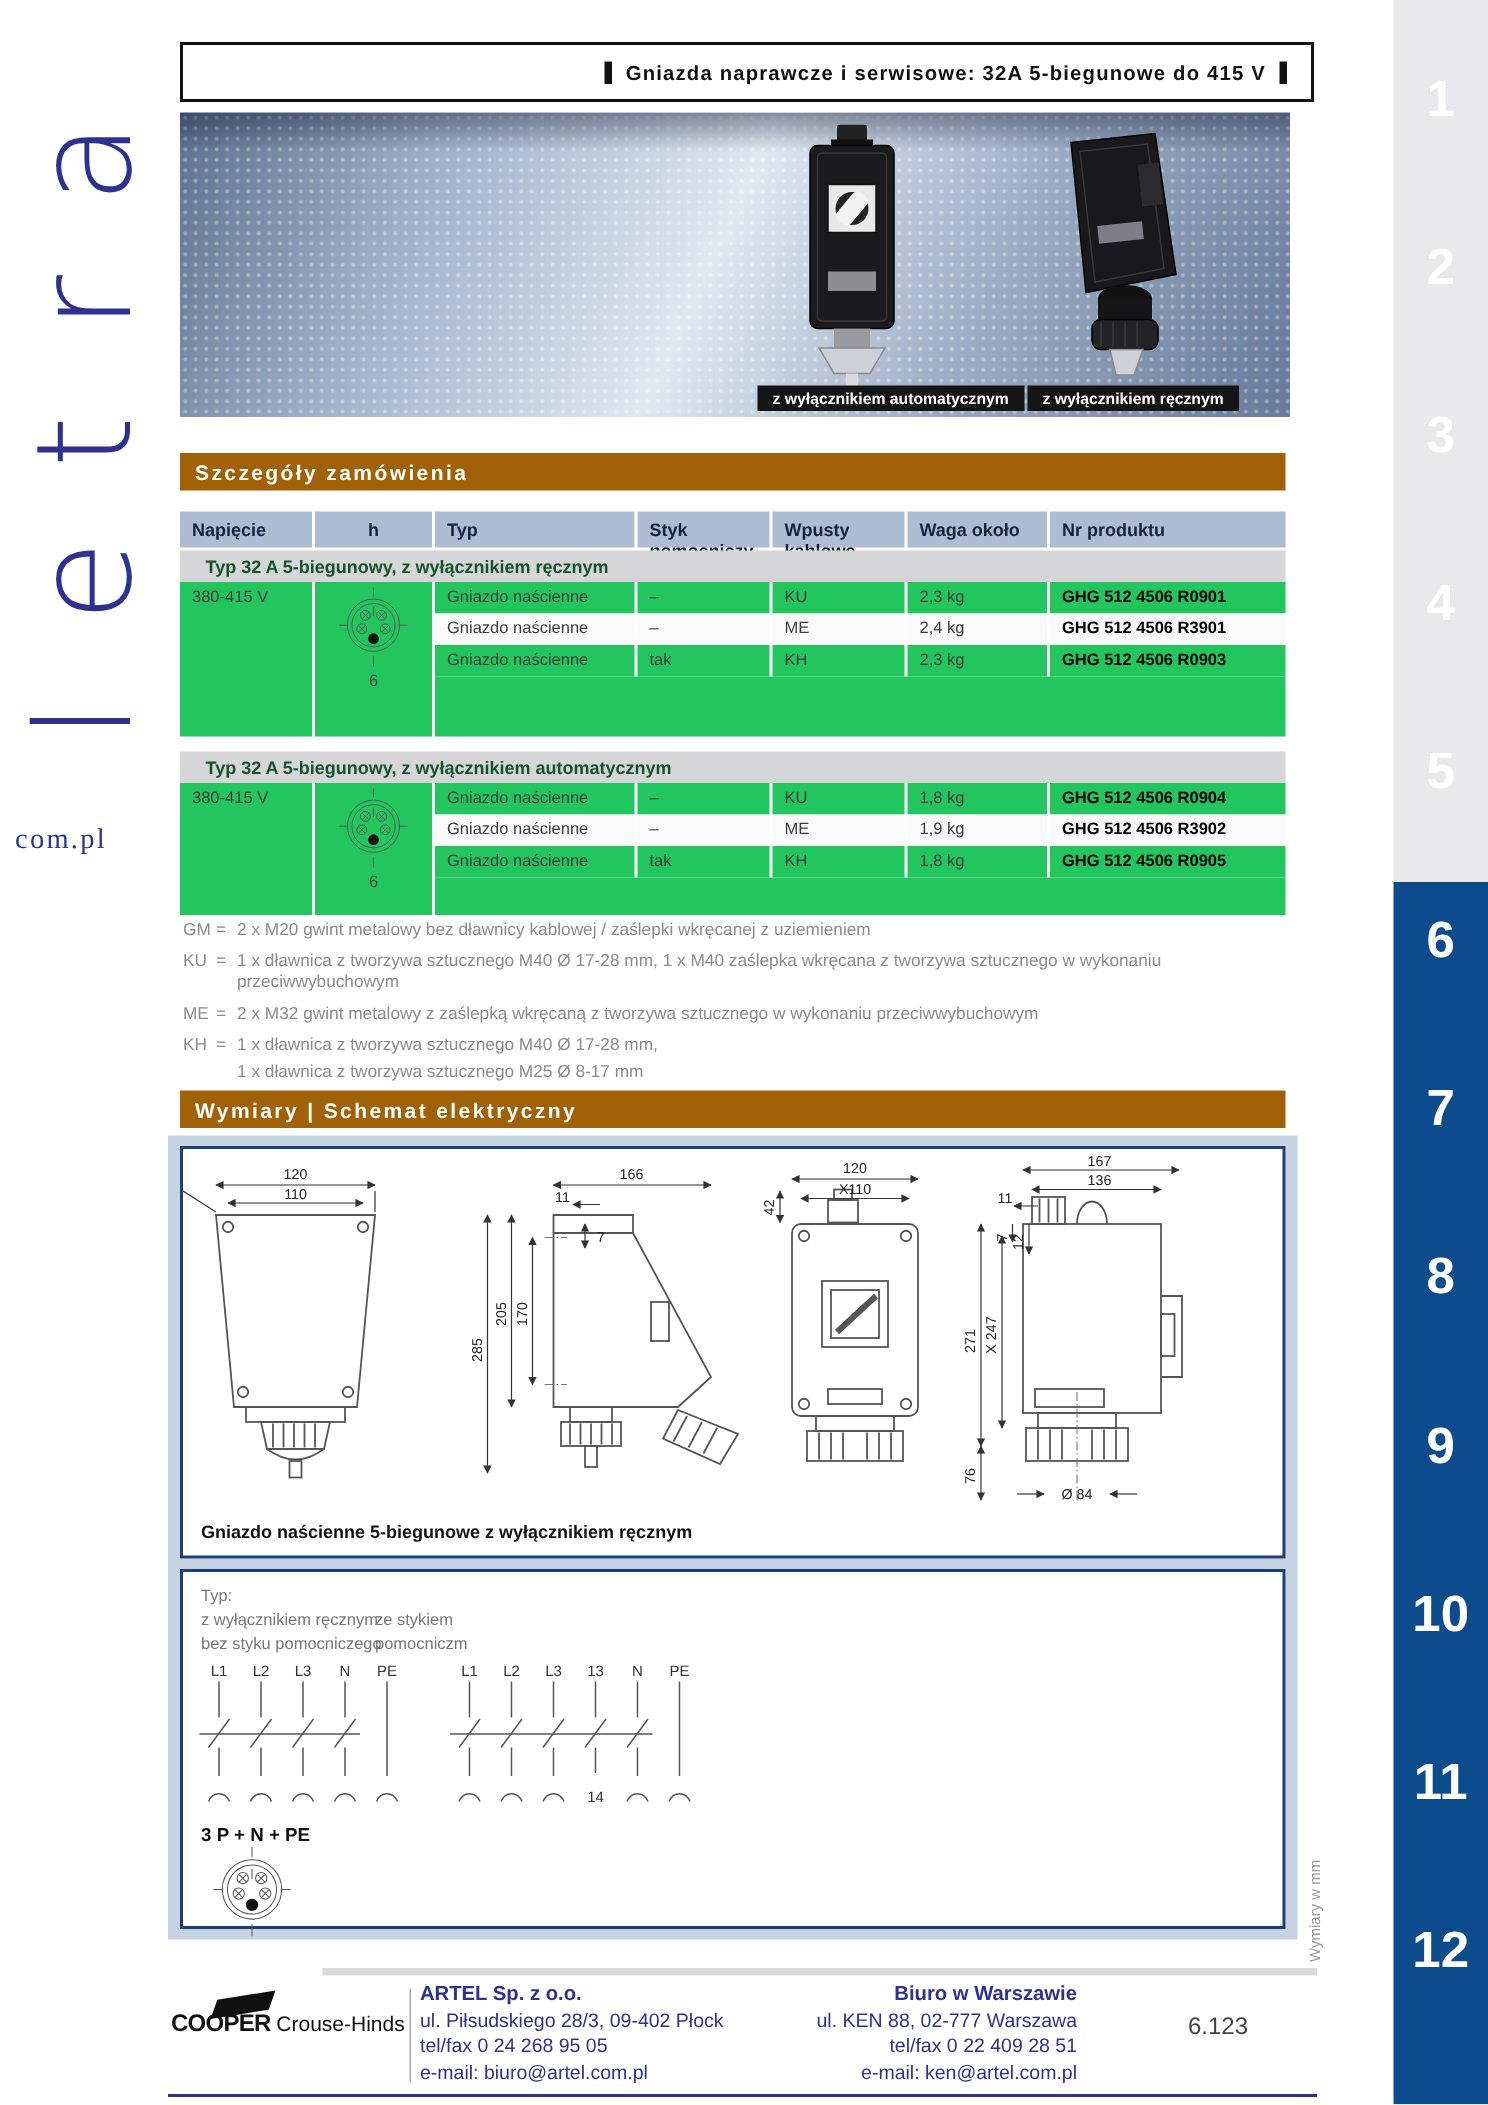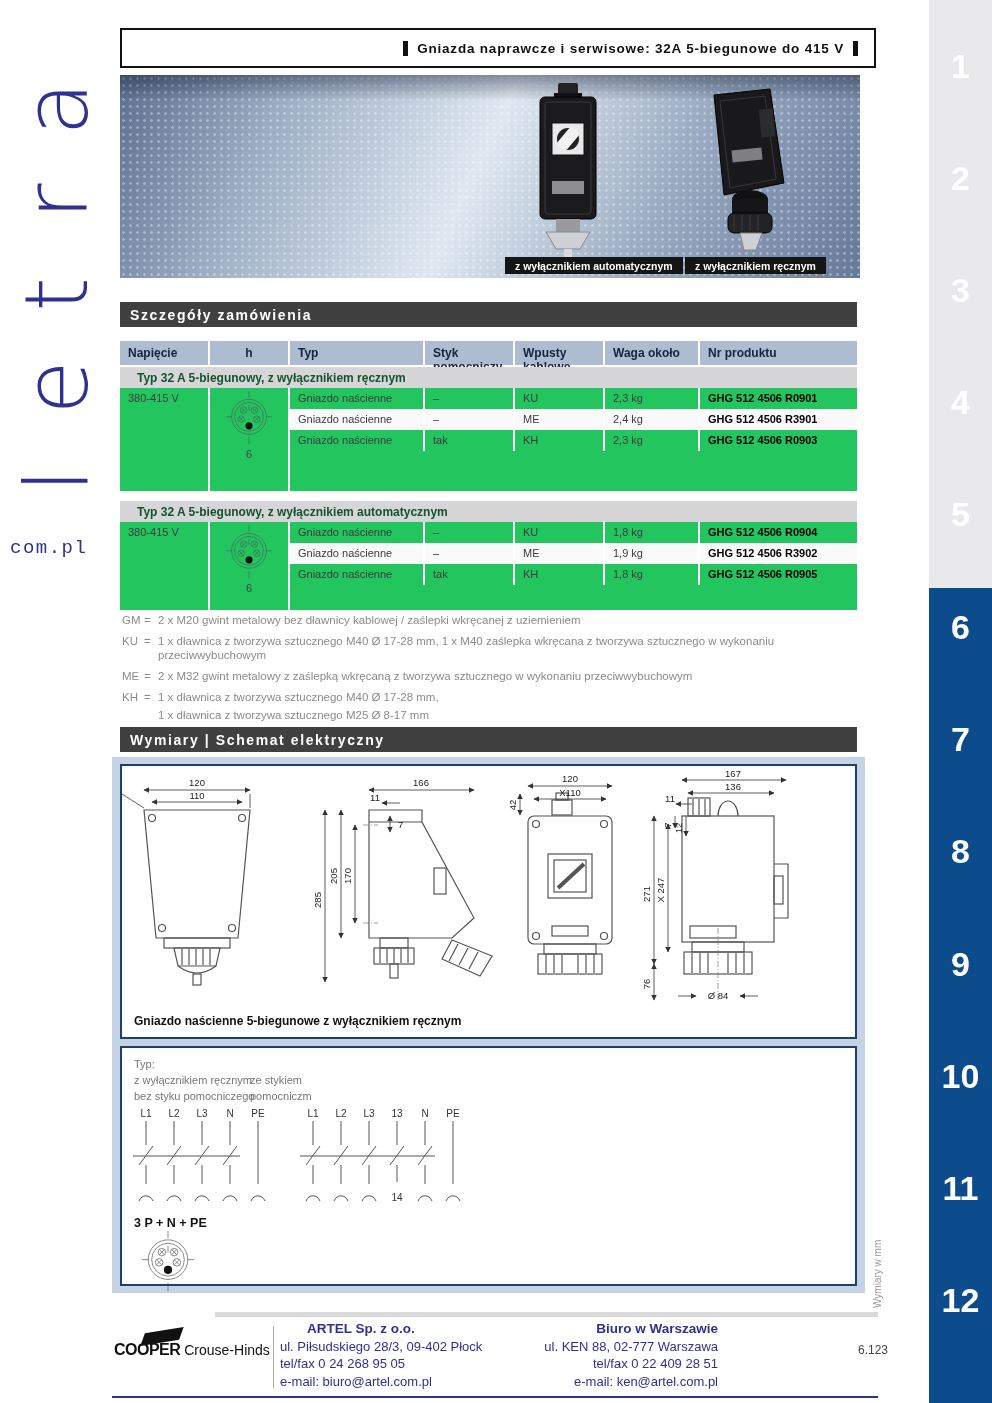--- a/index.html
+++ b/index.html
@@ -8,43 +8,43 @@
 
   
   .tabcol-gray { position:absolute; top:0; right:0; width:63px; height:588px; background:#e9e9ec; }
   .tabcol-blue { position:absolute; top:588px; right:0; width:63px; height:815px; background:#0d4c8c; }
   .side-num { position:absolute; right:0; width:63px; text-align:center; font-size:34px; font-weight:bold; color:#fff; line-height:40px; }
 
   
   .logo { position:absolute; left:4px; top:62px; width:104px; color:#2e3192; }
   .logo-letter { height:93px; width:104px; display:flex; align-items:center; justify-content:center;
                  font-family:"DejaVu Sans", sans-serif; font-size:88px; font-weight:300; transform:rotate(-90deg); }
-  .logo-domain { margin-top:10px; padding-left:6px; font-size:19px; letter-spacing:1.5px; font-weight:300;
-                 font-family:Liberation Mono, monospace; }
+  .logo-domain { margin-top:22px; padding-left:6px; font-size:19px; letter-spacing:1.5px; font-weight:300;
+                 font-family:Liberation Serif, serif; }
 
   
   .title-bar { position:absolute; left:120px; top:28px; width:756px; height:40px; box-sizing:border-box;
                border:2px solid #111; background:#fff; display:flex; align-items:center; justify-content:flex-end;
                padding-right:16px; gap:9px; }
   .vbar { width:5px; height:15px; background:#111; }
   .title-text { font-weight:bold; font-size:13.5px; letter-spacing:0.8px; color:#111; }
 
   
   .banner { position:absolute; left:120px; top:75px; width:740px; height:203px; overflow:hidden;
             background:
               radial-gradient(rgba(255,255,255,0.35) 1px, transparent 1.6px),
               linear-gradient(115deg, #5c6f8e 0%, #9fb0c6 22%, #dfe8f1 48%, #9aabc2 72%, #66799a 100%);
             background-size: 7px 7px, 100% 100%; }
   .banner-shade { position:absolute; left:0; top:0; width:100%; height:26px;
                   background:linear-gradient(180deg, rgba(20,30,55,0.45), rgba(20,30,55,0)); }
   .photo-label { position:absolute; top:182px; height:17px; background:#151515; color:#fff;
                  font-size:10.5px; font-weight:bold; display:flex; align-items:center; padding:0 10px; }
 
   
-  .black-bar { position:absolute; left:120px; width:737px; height:25px; background:#404040; color:#fff;
+  .black-bar { position:absolute; left:120px; width:737px; height:25px; background:#a16207; color:#fff;
                display:flex; align-items:center; padding-left:10px; box-sizing:border-box;
                font-size:14px; font-weight:bold; letter-spacing:1.6px; }
 
   
   .tbl-grid { position:absolute; left:120px; width:737px; display:grid;
               grid-template-columns:88px 78px 133px 88px 88px 93px 157px; column-gap:2px; }
   .th { background:#adbcd1; color:#15233f; font-weight:bold; font-size:12px; padding:5px 8px; box-sizing:border-box; height:24px; }
   .th.center { text-align:center; }
   .group-hdr { position:absolute; left:120px; width:737px; height:21px; background:#d6d6d8; color:#14532d;
                font-size:12px; font-weight:bold; padding:4px 17px; box-sizing:border-box; }
@@ -87,22 +87,22 @@
   .ftr-rule { position:absolute; left:215px; top:1312px; width:663px; height:5px; background:#dadada; }
   .cooper { position:absolute; left:114px; top:1330px; width:165px; color:#111; }
   .cooper-flag { width:36px; height:13px; background:#111; transform:skewX(-28deg) rotate(-10deg); margin-left:30px; margin-bottom:-2px; }
   .cooper-text { font-size:16px; white-space:nowrap; }
   .cooper-bold { font-weight:900; letter-spacing:-0.5px; }
   .cooper-rest { font-size:14px; }
   .ftr-vline { position:absolute; left:273px; top:1326px; width:1px; height:62px; background:#aaa; }
   .addr { position:absolute; top:1320px; color:#2e3192; font-size:13px; line-height:17.5px; }
   .addr-left { left:280px; }
   .addr-right { left:468px; width:250px; text-align:right; }
-  .addr b { font-size:13.5px;margin-left:27px; }
-  .page-ref { position:absolute; left:858px; top:1343px; font-size:12px; color:#444; }
+  .addr b { font-size:13.5px; }
+  .page-ref { position:absolute; left:792px; top:1343px; font-size:16px; color:#444; }
   .bottom-rule { position:absolute; left:112px; top:1396px; width:766px; height:2px; background:#2e3192; }
 </style>
 </head>
 <body>
 
 <div class="page">
 
   <div class="tabcol-gray"></div>
   <div class="tabcol-blue"></div>
   <div class="side-num" style="top:46px">1</div>

